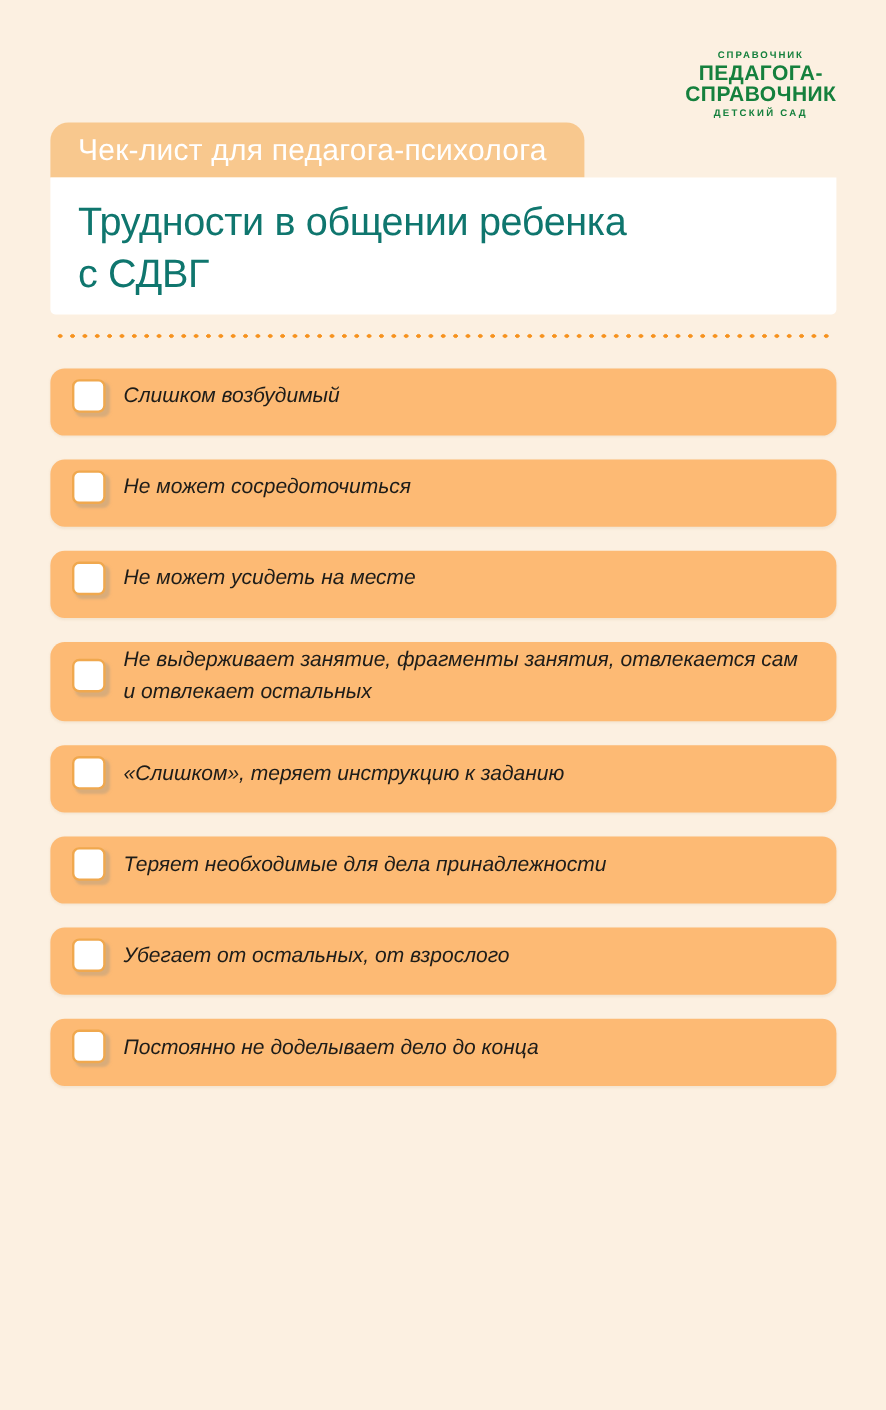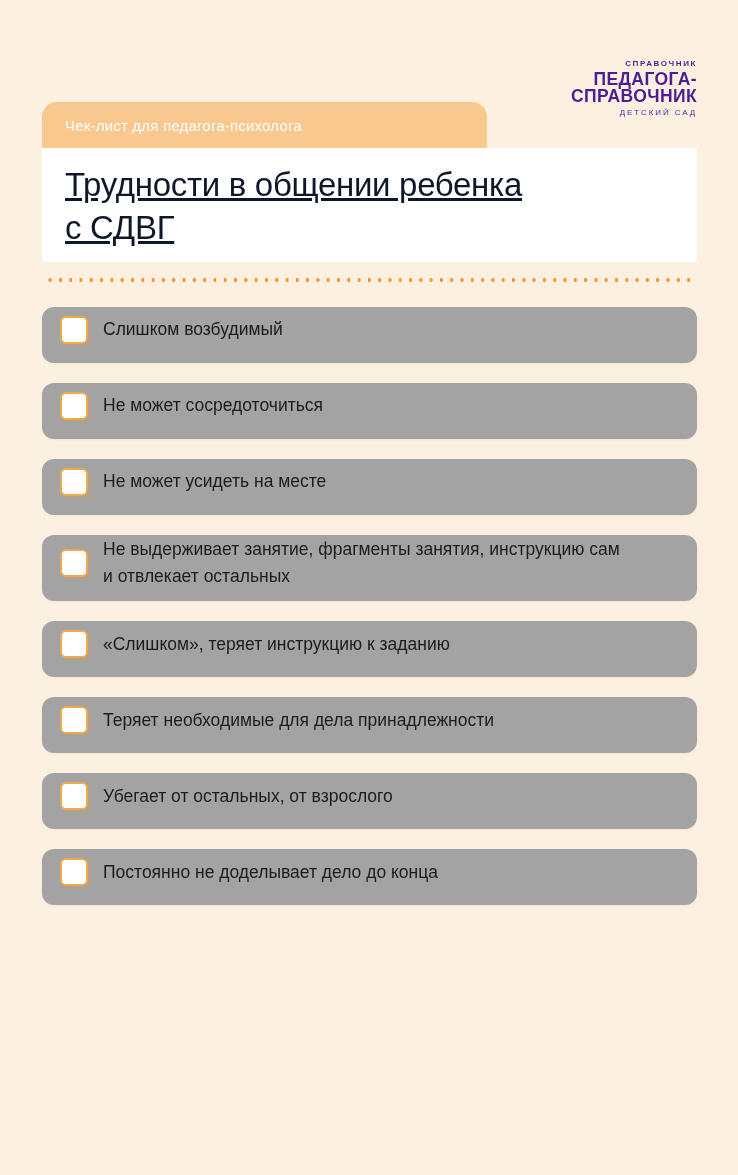--- a/index.html
+++ b/index.html
@@ -15,83 +15,82 @@
   }
   .page {
     position: relative;
     width: 738px;
     height: 1175px;
   }
 
   
   .logo {
     position: absolute;
-    top: 59px;
+    top: 41px;
     right: 41px;
-    text-align: right;
-    color: #4c1d95;
+    text-align: center;
+    color: #15803d;
   }
   .logo-top {
     font-size: 8px;
     font-weight: 600;
     letter-spacing: 1.6px;
     margin-bottom: 3px;
   }
   .logo-main {
     font-size: 17.5px;
     font-weight: 700;
     line-height: 17px;
     letter-spacing: 0.4px;
   }
   .logo-bottom {
     font-size: 8px;
-    font-weight: 400;
+    font-weight: 700;
     letter-spacing: 1.9px;
     margin-top: 3px;
   }
 
   
   .tab {
     position: absolute;
     top: 102px;
     left: 42px;
     width: 445px;
     height: 46px;
     box-sizing: border-box;
     background: #f8c88e;
     border-radius: 15px 15px 0 0;
     display: flex;
     align-items: center;
     padding-left: 23px;
   }
   .tab-label {
     color: #ffffff;
-    font-size: 15px;
+    font-size: 25px;
     letter-spacing: 0.2px;
   }
 
   
   .title-card {
     position: absolute;
     top: 148px;
     left: 42px;
     width: 655px;
     height: 114px;
     box-sizing: border-box;
     background: #ffffff;
     border-radius: 0 0 4px 4px;
     padding: 15px 20px 0 23px;
   }
   .title-line {
-    color: #0f172a;
+    color: #0f766e;
     font-size: 33px;
     font-weight: 300;
     line-height: 43px;
     letter-spacing: -0.3px;
-    text-decoration: underline;
   }
 
   
   .dots {
     position: absolute;
     top: 277px;
     left: 45px;
     width: 648px;
     height: 6px;
     background-image: radial-gradient(circle, #f6921e 1.7px, rgba(0,0,0,0) 1.9px);
@@ -104,28 +103,29 @@
   .rows {
     position: absolute;
     top: 307px;
     left: 42px;
     width: 655px;
     display: flex;
     flex-direction: column;
     gap: 20px;
   }
   .row {
-    background: #a3a3a3;
+    background: #fdba74;
     border-radius: 12px;
     min-height: 56px;
     box-sizing: border-box;
     display: flex;
     align-items: center;
     padding: 1px 24px 11px 18px;
     box-shadow: 0 1px 2px rgba(205,175,140,0.18);
+    font-style: italic;
   }
   .checkbox {
     width: 28px;
     height: 28px;
     box-sizing: border-box;
     flex: none;
     background: #ffffff;
     border: 2px solid #f0a84e;
     border-radius: 6px;
     box-shadow: 3px 3px 2px rgba(187,160,128,0.55);
@@ -174,21 +174,21 @@
       <span class="row-label">Не может сосредоточиться</span>
     </div>
 
     <div class="row">
       <span class="checkbox"></span>
       <span class="row-label">Не может усидеть на месте</span>
     </div>
 
     <div class="row">
       <span class="checkbox"></span>
-      <span class="row-label">Не выдерживает занятие, фрагменты занятия, инструкцию сам
+      <span class="row-label">Не выдерживает занятие, фрагменты занятия, отвлекается сам
 и отвлекает остальных</span>
     </div>
 
 
     <div class="row">
       <span class="checkbox"></span>
       <span class="row-label">«Слишком», теряет инструкцию к заданию</span>
     </div>
 
 

